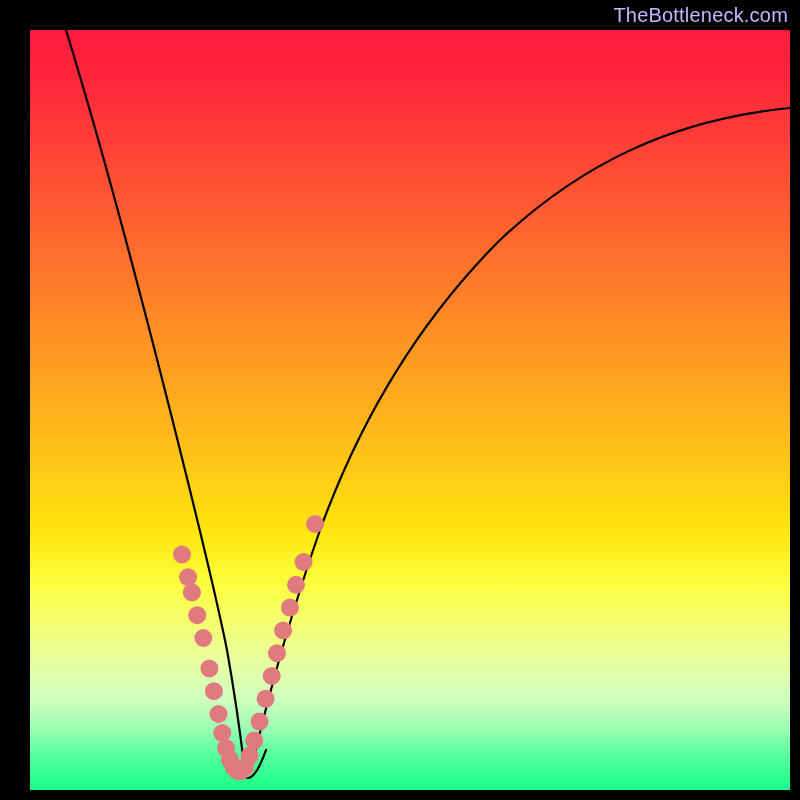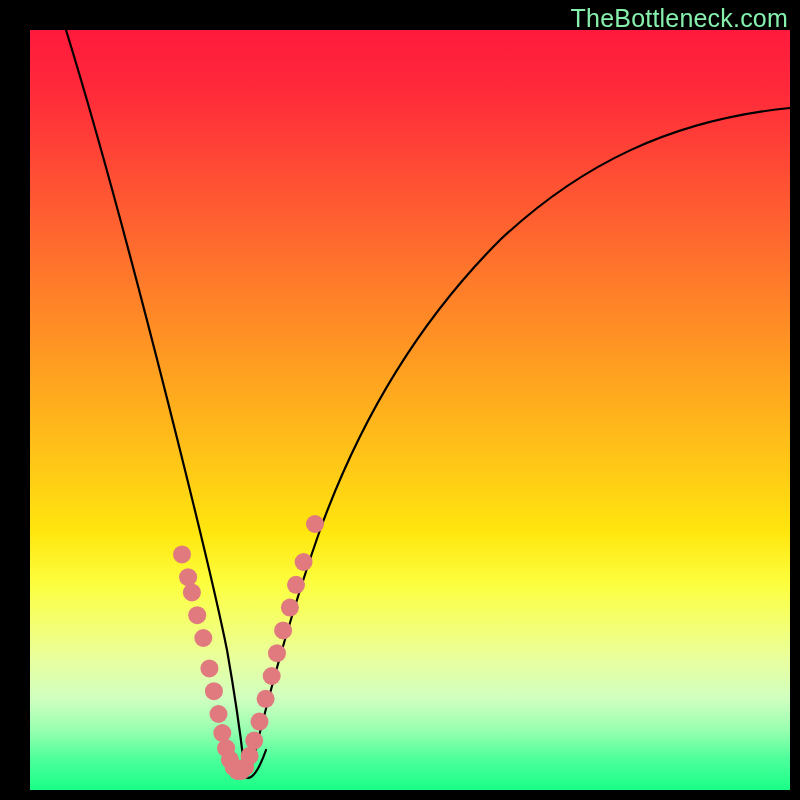--- a/index.html
+++ b/index.html
@@ -39,22 +39,22 @@
       #d0ffc0 88%,
       #9affb0 92%,
       #4cff9a 96%,
       #1aff88 100%
     );
   }
   .watermark {
     position: absolute;
     top: 4px;
     right: 12px;
-    color: #86efac;
-    font-size: 25px;
+    color: #c4b5fd;
+    font-size: 20px;
     font-weight: 400;
     letter-spacing: 0.2px;
     user-select: none;
   }
   svg.curve {
     position: absolute;
     left: 30px;
     top: 30px;
     width: 760px;
     height: 760px;

